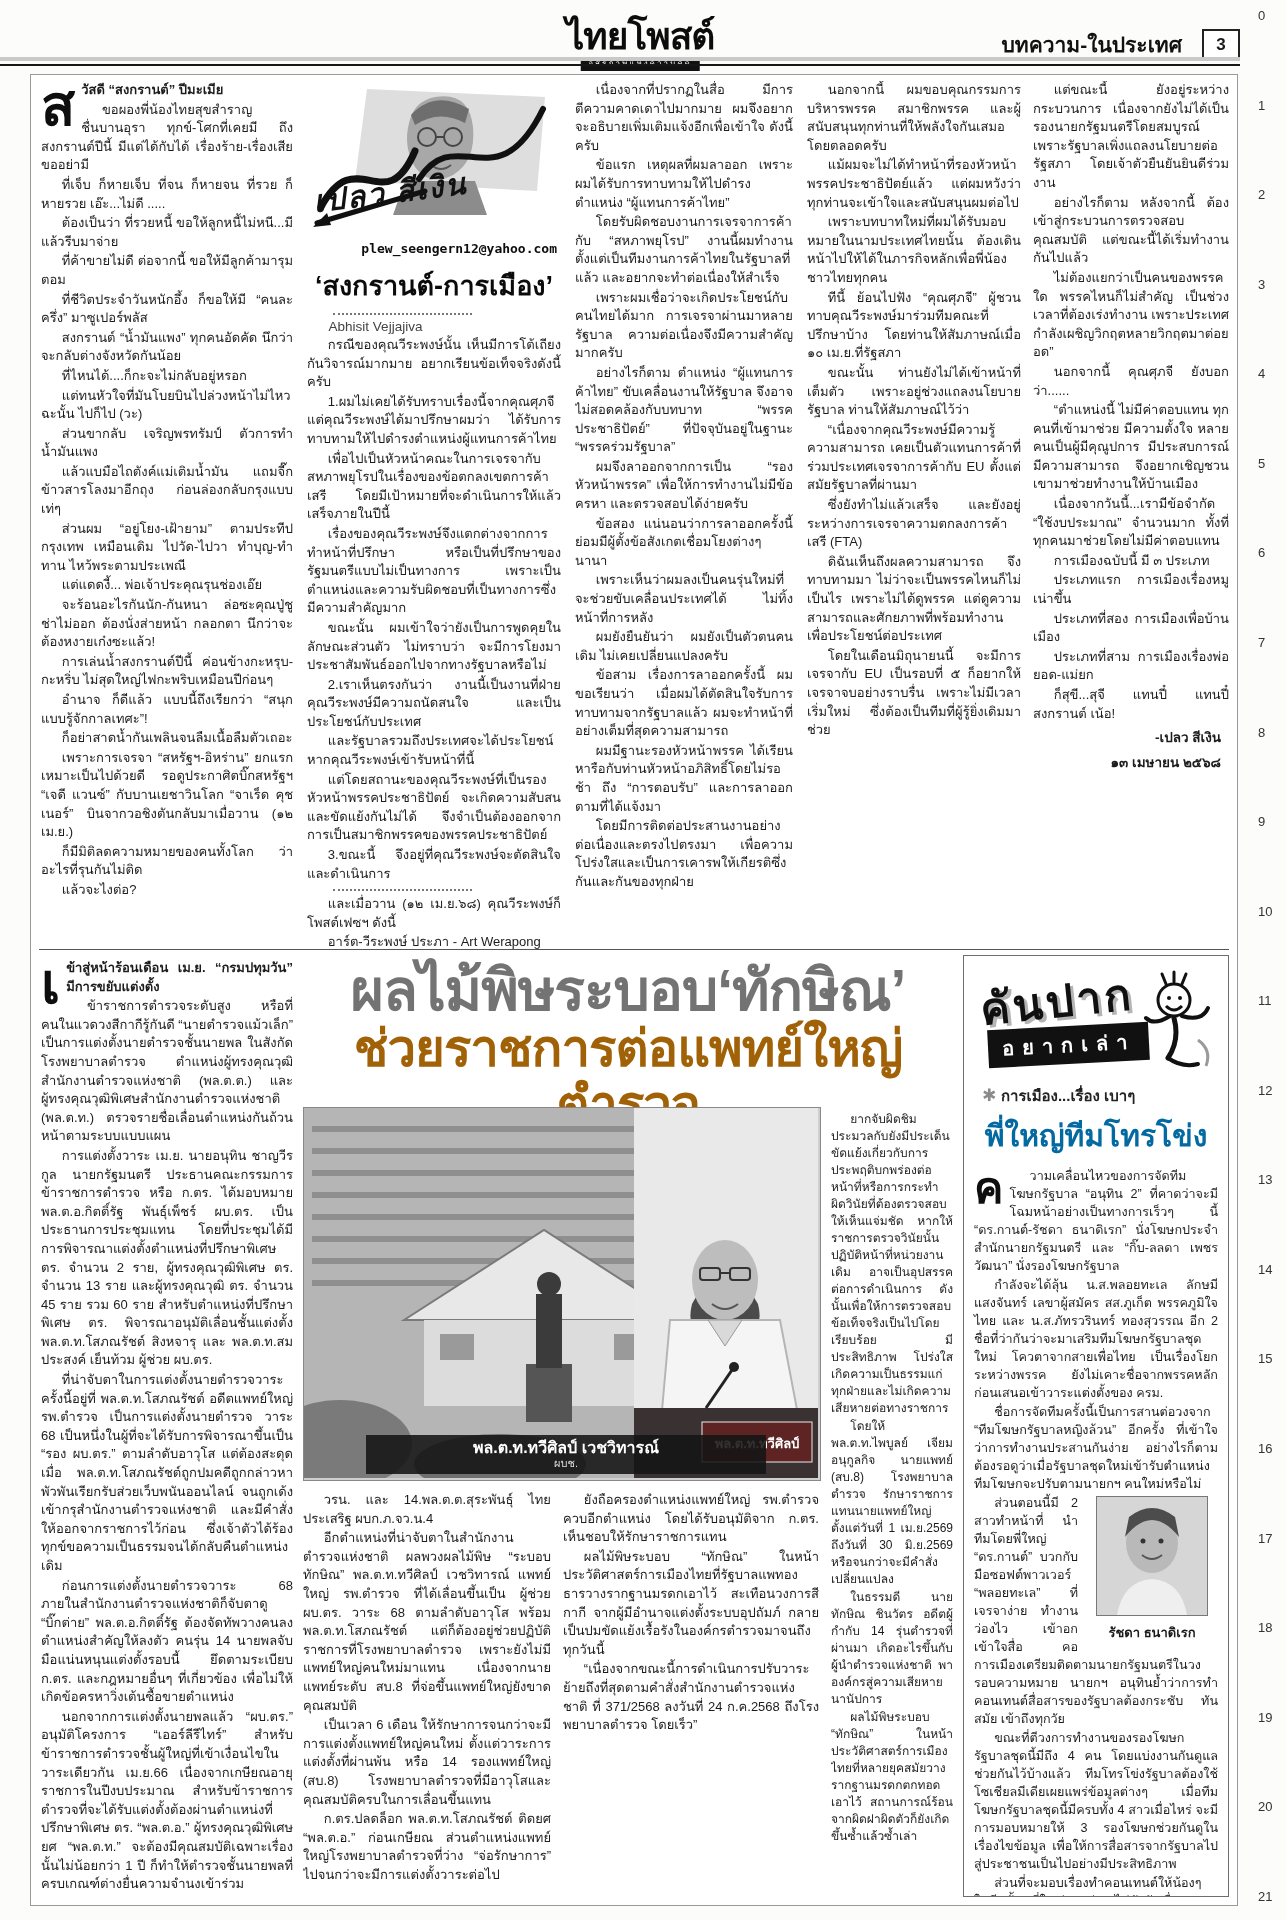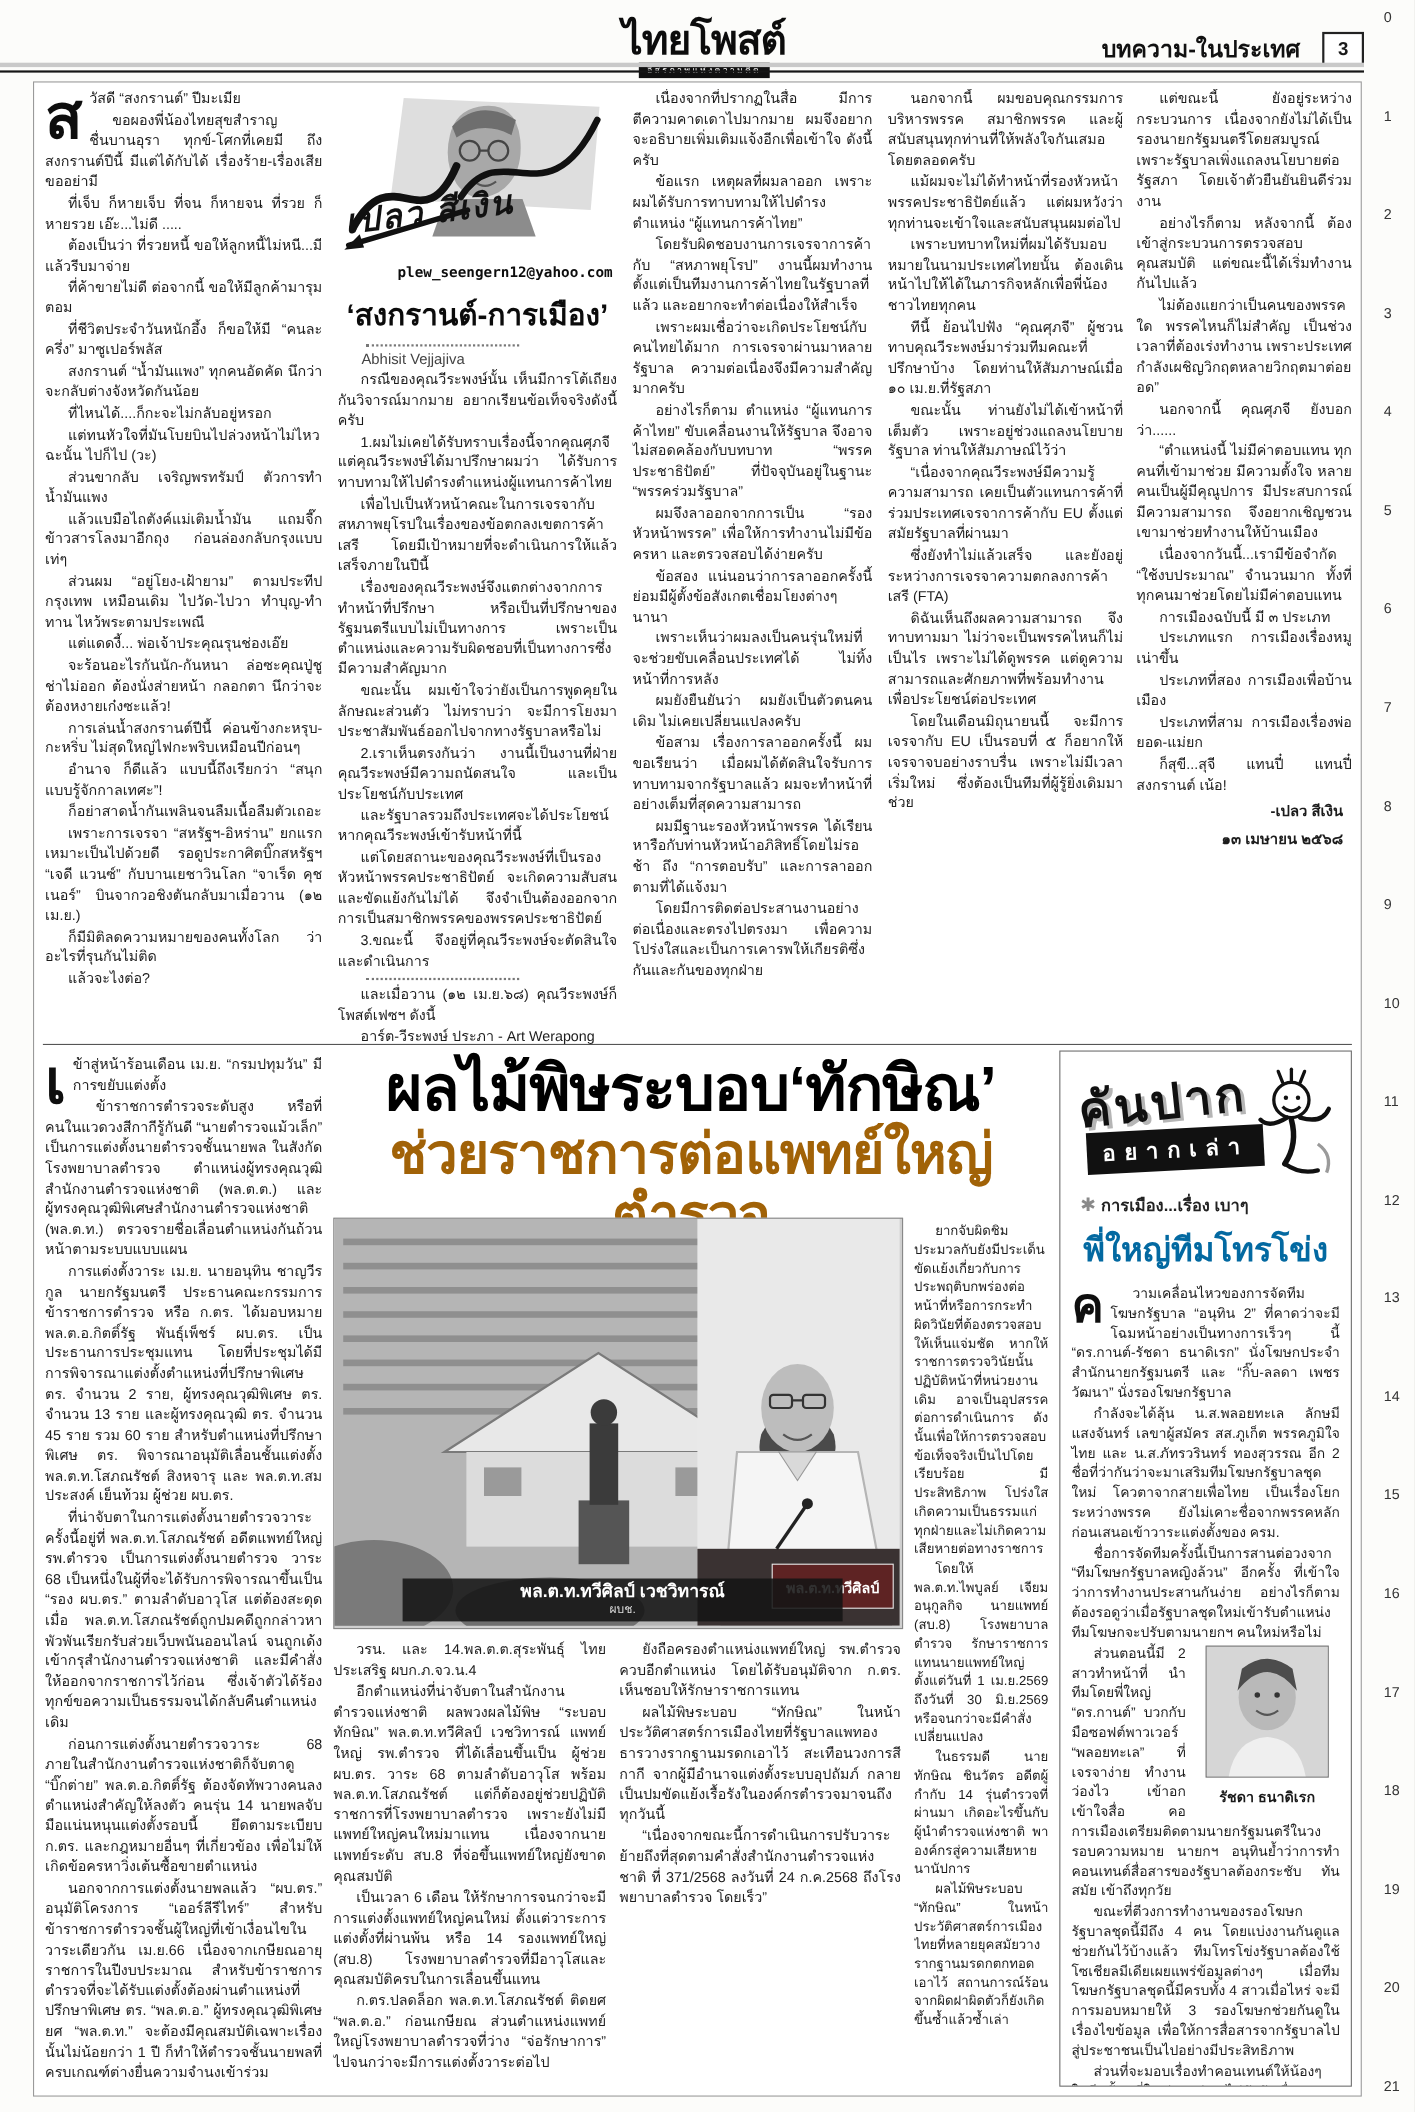--- a/index.html
+++ b/index.html
@@ -22,33 +22,33 @@
         justify-content:space-between;align-items:flex-start;}
   #ruler span{font-size:13px;color:#333;}
   
   #frame{left:30px;top:74px;width:1206px;height:1830px;border:1px solid #9a9a9a;background:#fff;}
   
   .col{overflow:hidden;}
   .para{margin:0 0 1px 0;font-size:13px;line-height:18.6px;text-align:justify;text-indent:1.6em;
         word-break:break-word;overflow-wrap:anywhere;color:#1c1c1c;}
   .para.lead{text-indent:0;}
   .dropcap{float:left;font-size:56px;line-height:46px;font-weight:900;padding:2px 6px 0 0;color:#0e0e0e;}
-  .lead-bold{font-weight:normal;margin-top:36px;}
+  .lead-bold{font-weight:bold;margin-top:36px;}
   .dotted-sep{border-top:2px dotted #777;width:55%;margin:6px 0 4px 1.6em;}
   .byline{font-size:13.5px;color:#444;margin:0 0 2px 1.6em;}
   
   #plew-graphic{width:100%;height:158px;position:relative;margin-bottom:2px;}
   #plew-email{font-family:"DejaVu Sans Mono","Liberation Mono",monospace;font-weight:bold;
         font-size:13px;text-align:right;margin:0 4px 2px 0;color:#0d0d0d;}
   #plew-headline{font-size:27px;font-weight:900;text-align:center;margin:8px 0 6px;color:#0b0b0b;}
   .sig-text{position:absolute;left:6px;top:88px;font-size:30px;font-weight:900;font-style:italic;
         transform:rotate(-7deg);color:#111;letter-spacing:2px;}
   .signoff{text-align:right;font-weight:bold;font-size:13.5px;margin:6px 8px 0 0;text-indent:0;}
   
-  #big-hl1{font-size:57px;font-weight:900;letter-spacing:-1px;text-align:center;line-height:1.05;color:#000000;}
+  #big-hl1{font-size:57px;font-weight:900;letter-spacing:-1px;text-align:center;line-height:1.05;color:#737373;}
   #big-hl2{font-size:51px;font-weight:800;letter-spacing:-1px;text-align:center;line-height:1.1;color:#a16207;}
   
   #photo{border:1px solid #888;background:#cfcfcf;}
   #photo-caption{position:absolute;left:12%;bottom:6px;width:76%;background:rgba(20,20,20,.88);
         color:#fff;text-align:center;padding:3px 4px 4px;}
   #photo-caption .l1{font-size:16px;font-weight:bold;line-height:1.2;}
   #photo-caption .l2{font-size:11px;color:#ddd;line-height:1.2;}
   
   #kanpak{border:1px solid #6e6e6e;background:#fff;padding:8px 10px;box-sizing:border-box;overflow:hidden;}
   #kanpak-logo{position:relative;height:118px;}

